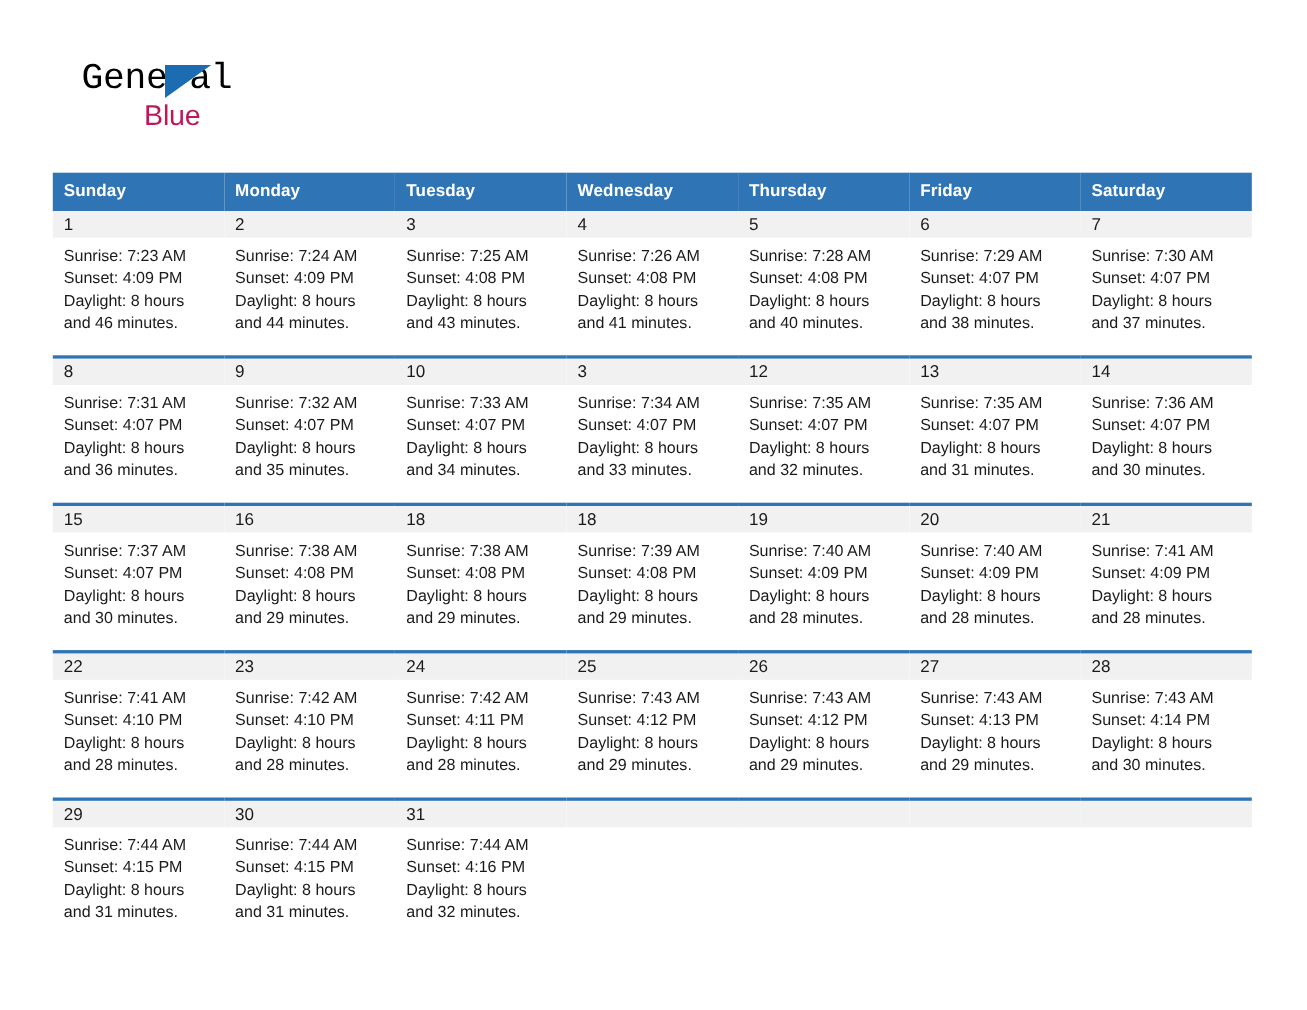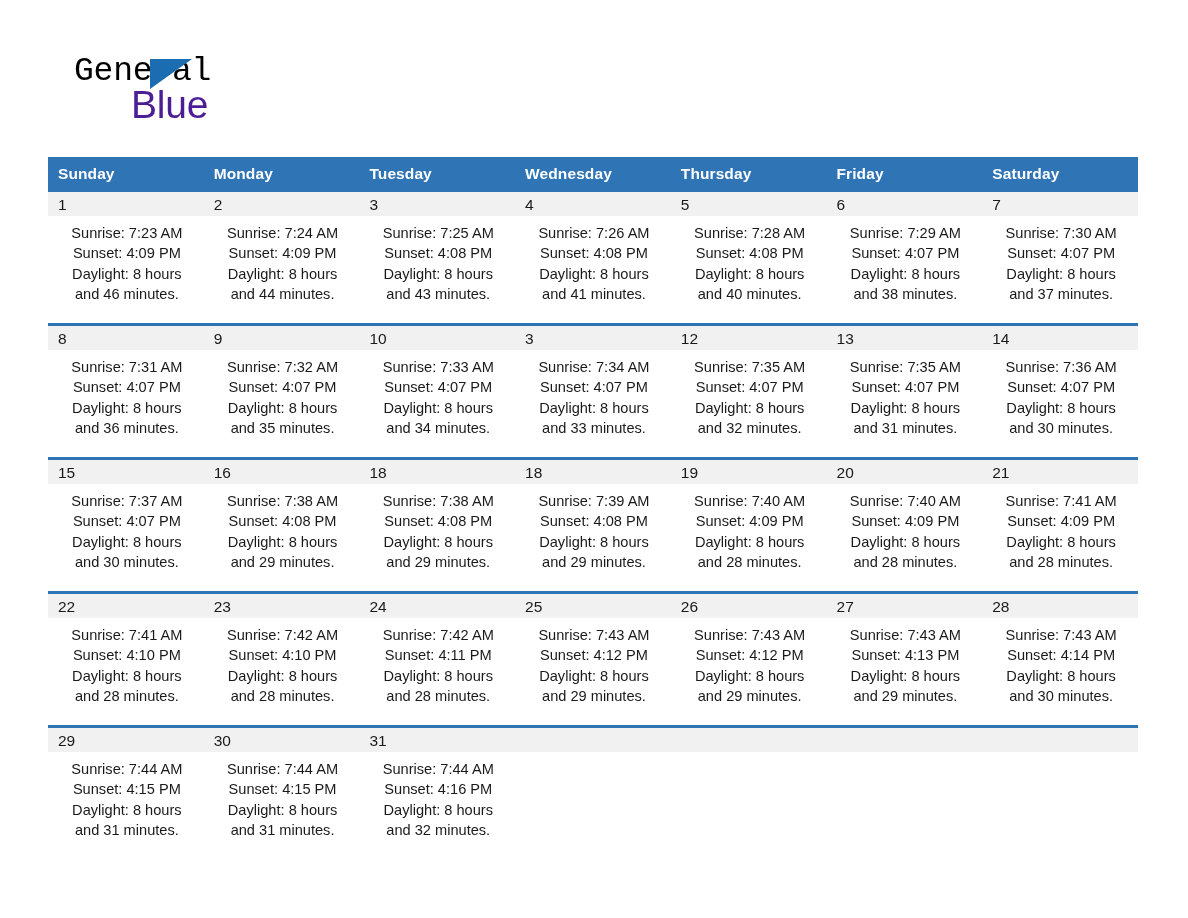--- a/index.html
+++ b/index.html
@@ -53,22 +53,22 @@
     top: 7px;
     width: 0;
     height: 0;
     border-left: 42px solid #1b6cb0;
     border-bottom: 30px solid transparent;
   }
   .logo-blue {
     position: absolute;
     left: 73px;
     top: 33px;
-    font-size: 39px;
-    color: #4c1d95;
+    font-size: 26px;
+    color: #be185d;
     line-height: 40px;
     letter-spacing: -0.2px;
   }
 
   .title-block {
     position: absolute;
     right: 52px;
     top: 48px;
     text-align: right;
   }
@@ -131,21 +131,20 @@
     padding: 2px 0 0 10px;
     font-size: 15.5px;
     line-height: 21px;
     color: #1a1a1a;
   }
   .cell-body {
     padding: 7px 8px 0 10px;
     font-size: 14.6px;
     line-height: 20.3px;
     color: #1a1a1a;
-    text-align: center;
   }
   .cell-body div { white-space: nowrap; }
   .cell.empty .daynum-band { background: #f1f1f1; }
   .cell.empty .cell-body { visibility: hidden; }
 </style>
 </head>
 <body>
 
 <div class="page">
 

